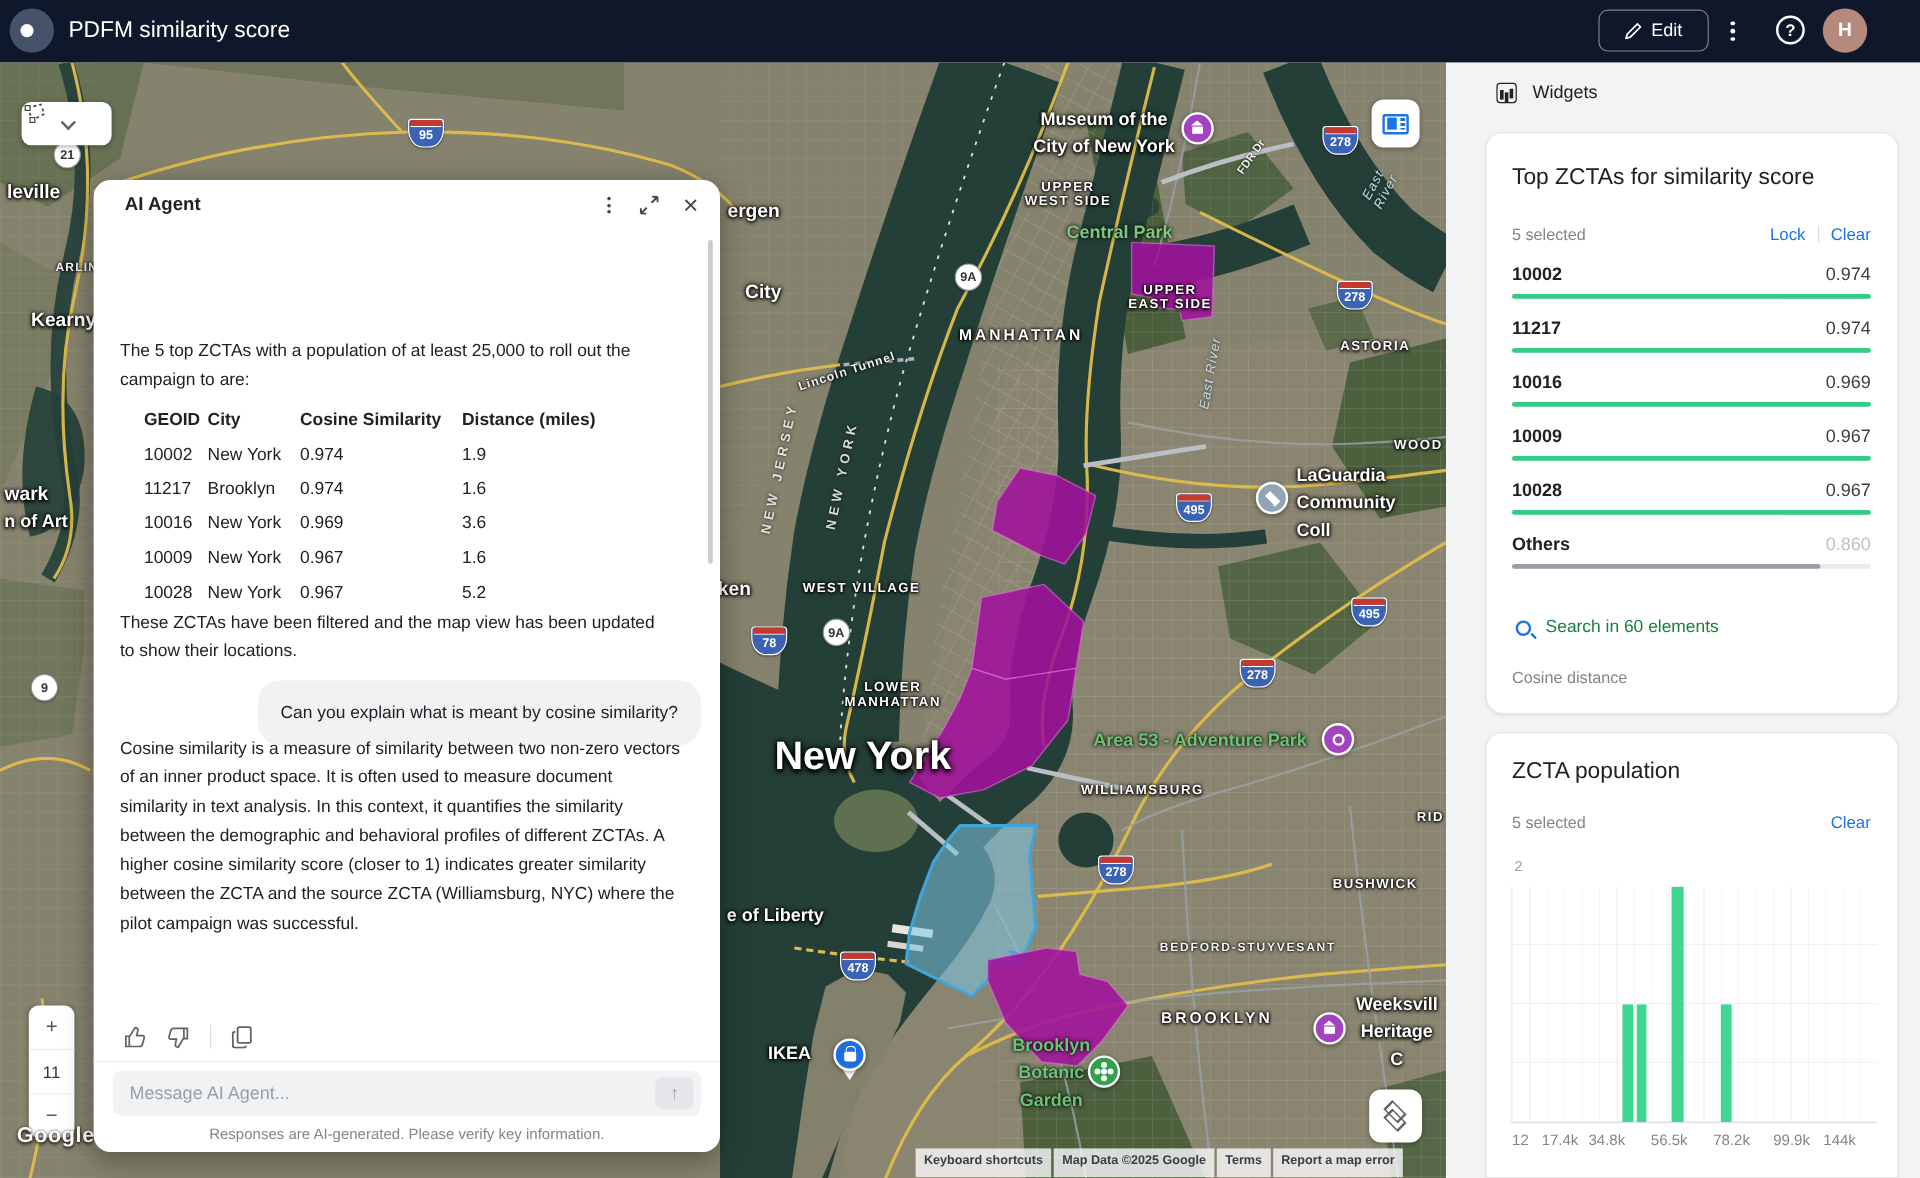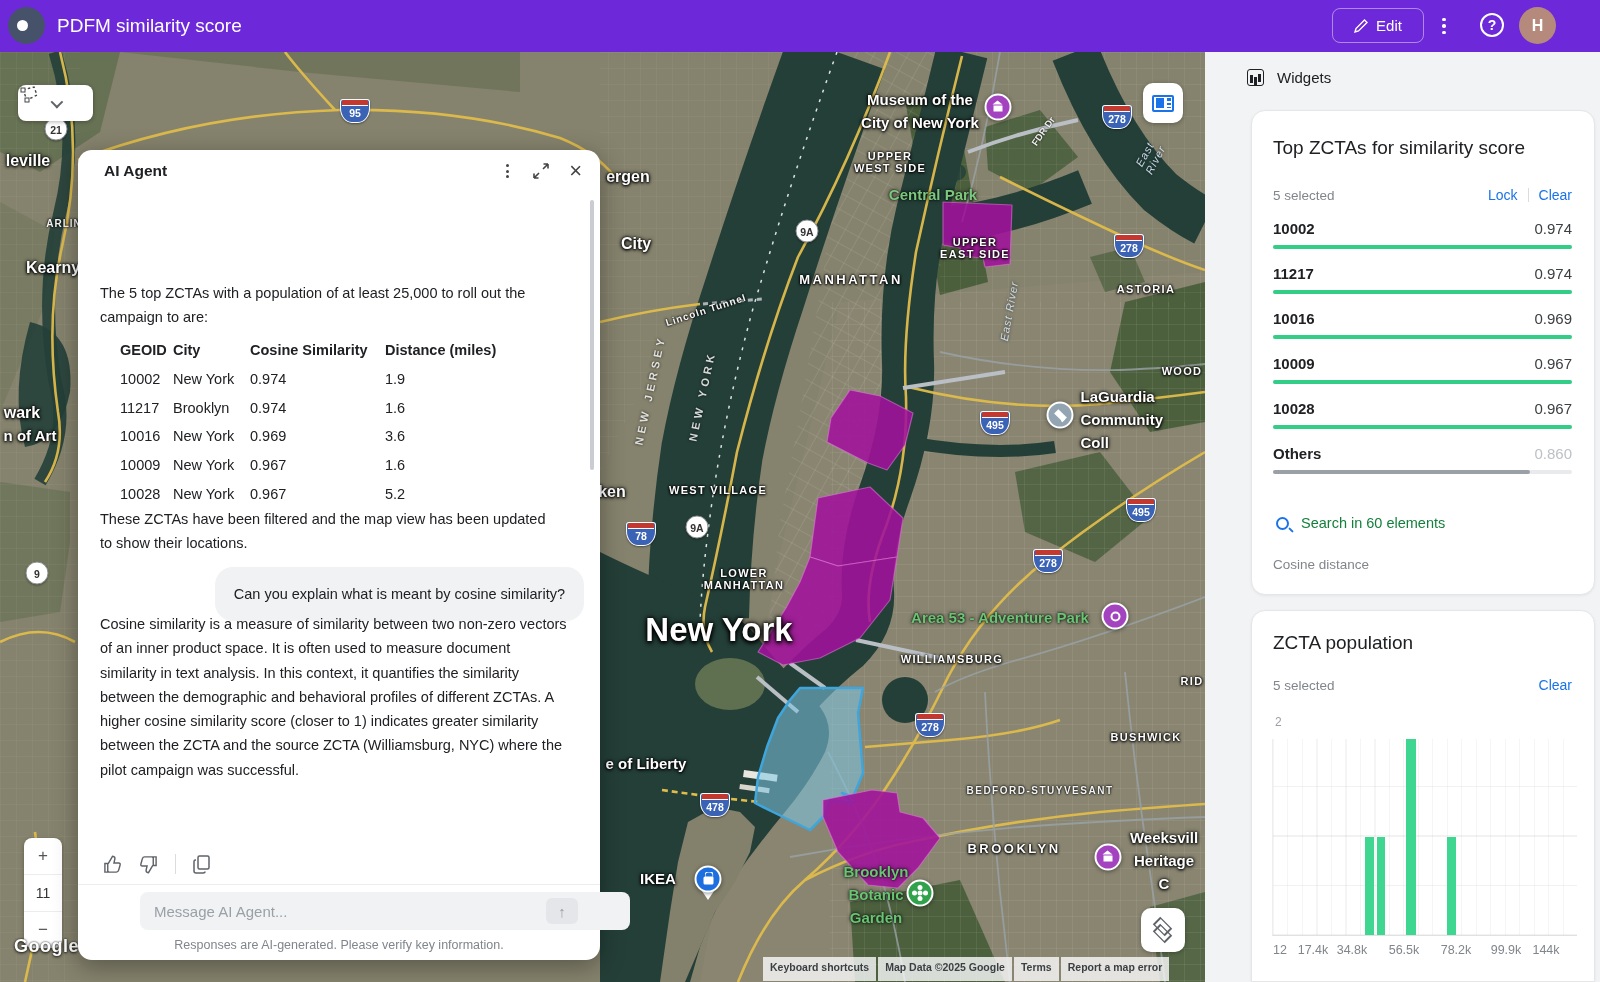--- a/index.html
+++ b/index.html
@@ -1,21 +1,21 @@
 <!DOCTYPE html>
 <html><head>
 <meta charset="utf-8">
 <style>
   * { margin:0; padding:0; box-sizing:border-box; }
   html,body { width:1600px; height:982px; overflow:hidden; background:#fff;
     font-family:"Liberation Sans", sans-serif; }
   .page { position:relative; width:1600px; height:982px; }
 
   
-  .navbar { position:absolute; left:0; top:0; width:1600px; height:52px; background:#6d28d9;
+  .navbar { position:absolute; left:0; top:0; width:1600px; height:52px; background:#0f172a;
     display:flex; align-items:center; z-index:50; }
   .logo { position:absolute; left:8px; top:7px; width:37px; height:37px; border-radius:50%;
     background:#46526a; }
   .logo::before { content:""; position:absolute; left:9px; top:13px; width:11px; height:11px;
     border-radius:50%; background:#fff; }
   .nav-title { position:absolute; left:57px; top:15px; color:#fff; font-size:19px; font-weight:500; }
   .edit-btn { position:absolute; left:1332px; top:8px; width:92px; height:35px;
     border:1px solid rgba(255,255,255,.45); border-radius:8px; color:#fff; font-size:15px;
     display:flex; align-items:center; justify-content:center; gap:8px; background:transparent; cursor:pointer; }
   .kebab { position:absolute; left:1438px; top:12px; width:12px; height:28px; display:flex;
@@ -127,38 +127,38 @@
   .ai-text { position:absolute; left:22px; line-height:24.3px; }
   .ai-table { position:absolute; left:27px; top:186px; display:grid;
     grid-template-columns:53px 77px 135px 150px; line-height:28.8px;margin-left:15px; }
   .ai-table .th { font-weight:bold; }
   .fb-row { position:absolute; left:25px; top:704px; display:flex; align-items:center; gap:17px; }
   .fb-row svg { cursor:pointer; }
   .fb-div { width:1px; height:20px; background:#dadce0; }
   .ai-footer-line { position:absolute; left:0px; right:0px; top:734px; height:1px; background:#eceef0; }
   .ai-input { position:absolute; left:16px; top:742px; width:490px; height:38px; background:#f1f2f4;
     border:none; border-radius:8px; padding:0 52px 0 14px; font-size:15px; color:#202124;
-    font-family:"Liberation Sans",sans-serif;margin-left:46px; }
+    font-family:"Liberation Sans",sans-serif; }
   .ai-input::placeholder { color:#9aa0a6; }
   .send-btn { position:absolute; left:468px; top:748px; width:32px; height:26px; background:#e4e6e9;
     border-radius:6px; display:flex; align-items:center; justify-content:center; color:#9aa0a6;
     font-size:15px; cursor:pointer; }
   .ai-disclaimer { position:absolute; left:0; right:0; top:788px; text-align:center; font-size:12.5px;
     color:#80868b; }
   .ai-scroll { position:absolute; right:6px; top:50px; width:4px; height:270px; background:#c9ccd1;
     border-radius:2px; cursor:pointer; }
 
   
   .sidebar { position:absolute; left:1205px; top:52px; width:395px; height:930px; background:#f1f3f4; }
   .sb-header { position:absolute; left:42px; top:17px; display:flex; align-items:center; gap:13px;
     font-size:15px; font-weight:500; color:#202124; }
   .widgets-icon { position:relative; width:17px; height:17px; border:1.8px solid #202124; border-radius:3px; }
   .widgets-icon::before { content:""; position:absolute; left:2px; bottom:2px; width:2.5px; height:8px; background:#202124;
     box-shadow:4px 2px 0 #202124, 8px -1px 0 #202124; }
-  .card { position:absolute; left:46px; width:344px; background:#fff; border:1px solid #e4e6e8;
+  .card { position:absolute; left:33px; width:344px; background:#fff; border:1px solid #e4e6e8;
     border-radius:14px; box-shadow:0 1px 3px rgba(0,0,0,.06);text-decoration:underline; }
   .card1 { top:58px; height:485px; }
   .card2 { top:558px; height:372px; border-radius:14px 14px 0 0; }
   .card-title { position:absolute; left:21px; font-size:19px; font-weight:500; color:#202124; }
   .sel-row { position:absolute; left:21px; right:22px; display:flex; align-items:center; font-size:13.5px; color:#80868b; }
   .sel-row .links { margin-left:auto; display:flex; align-items:center; gap:10px; }
   .link { color:#1a73e8; cursor:pointer; font-size:14px; }
   .vdiv { width:1px; height:14px; background:#dadce0; }
   .zrows { position:absolute; left:21px; right:22px; top:100px; }
   .zrow { height:45px; position:relative; cursor:pointer; }

